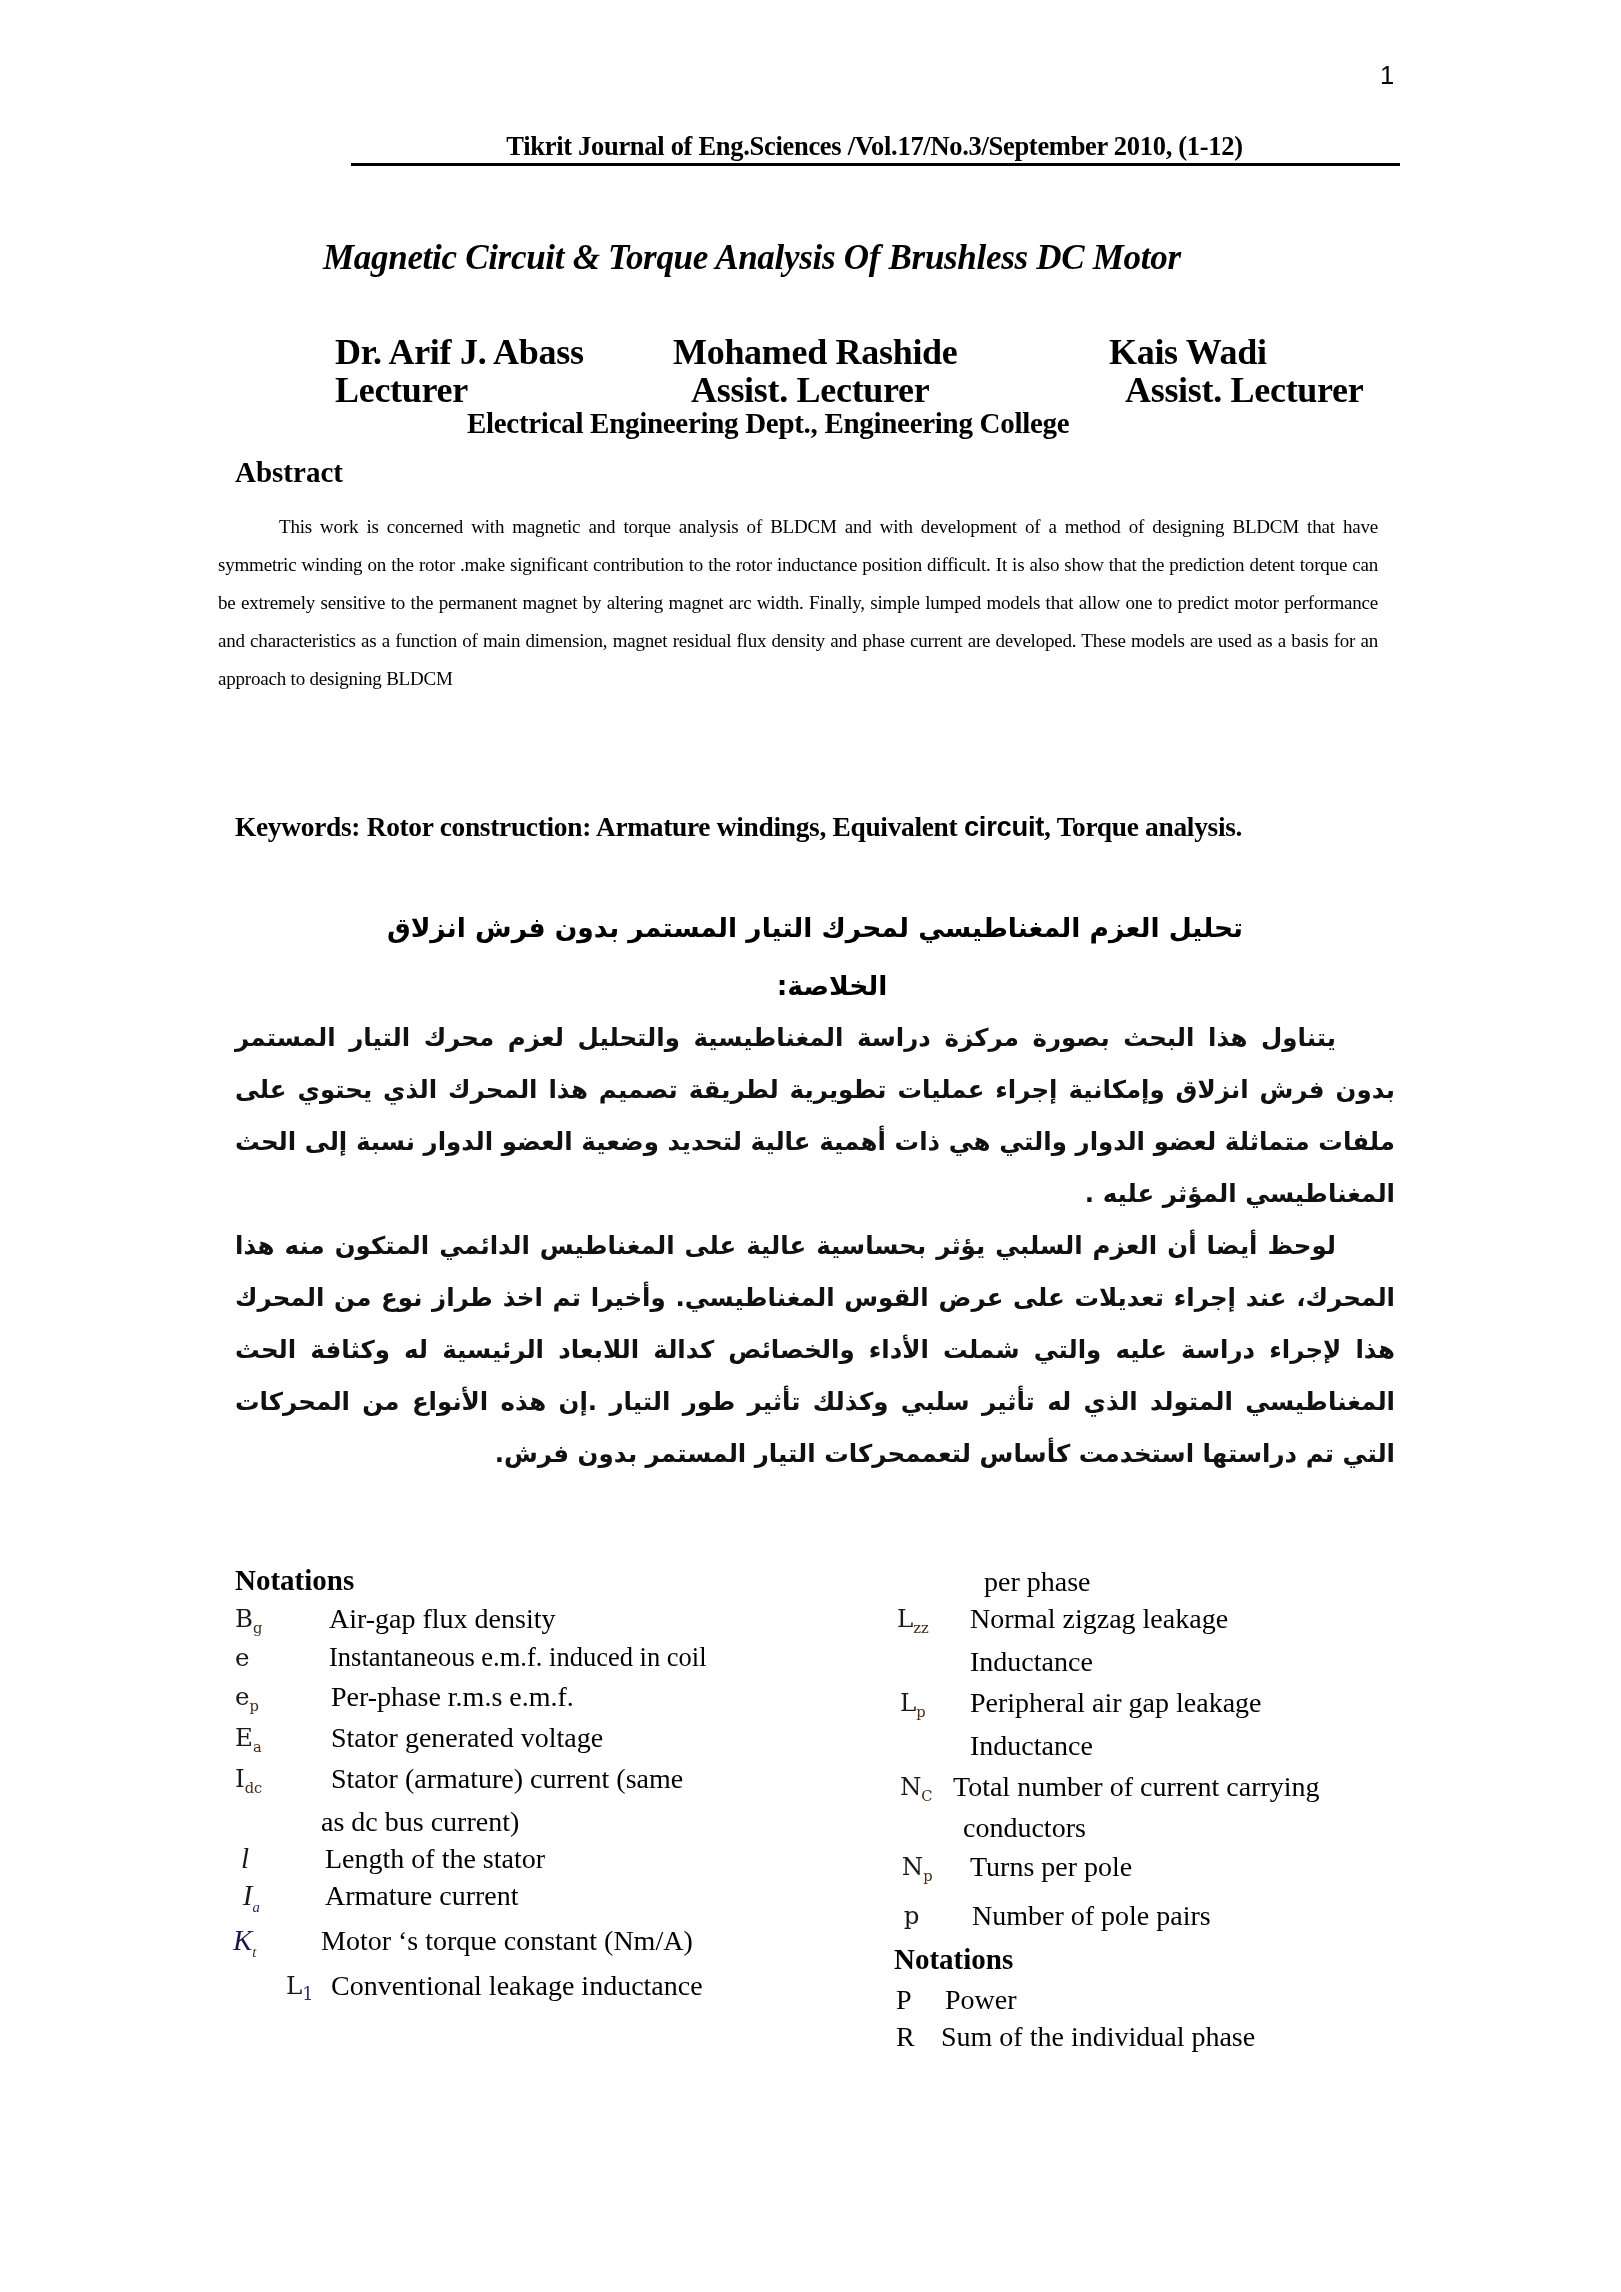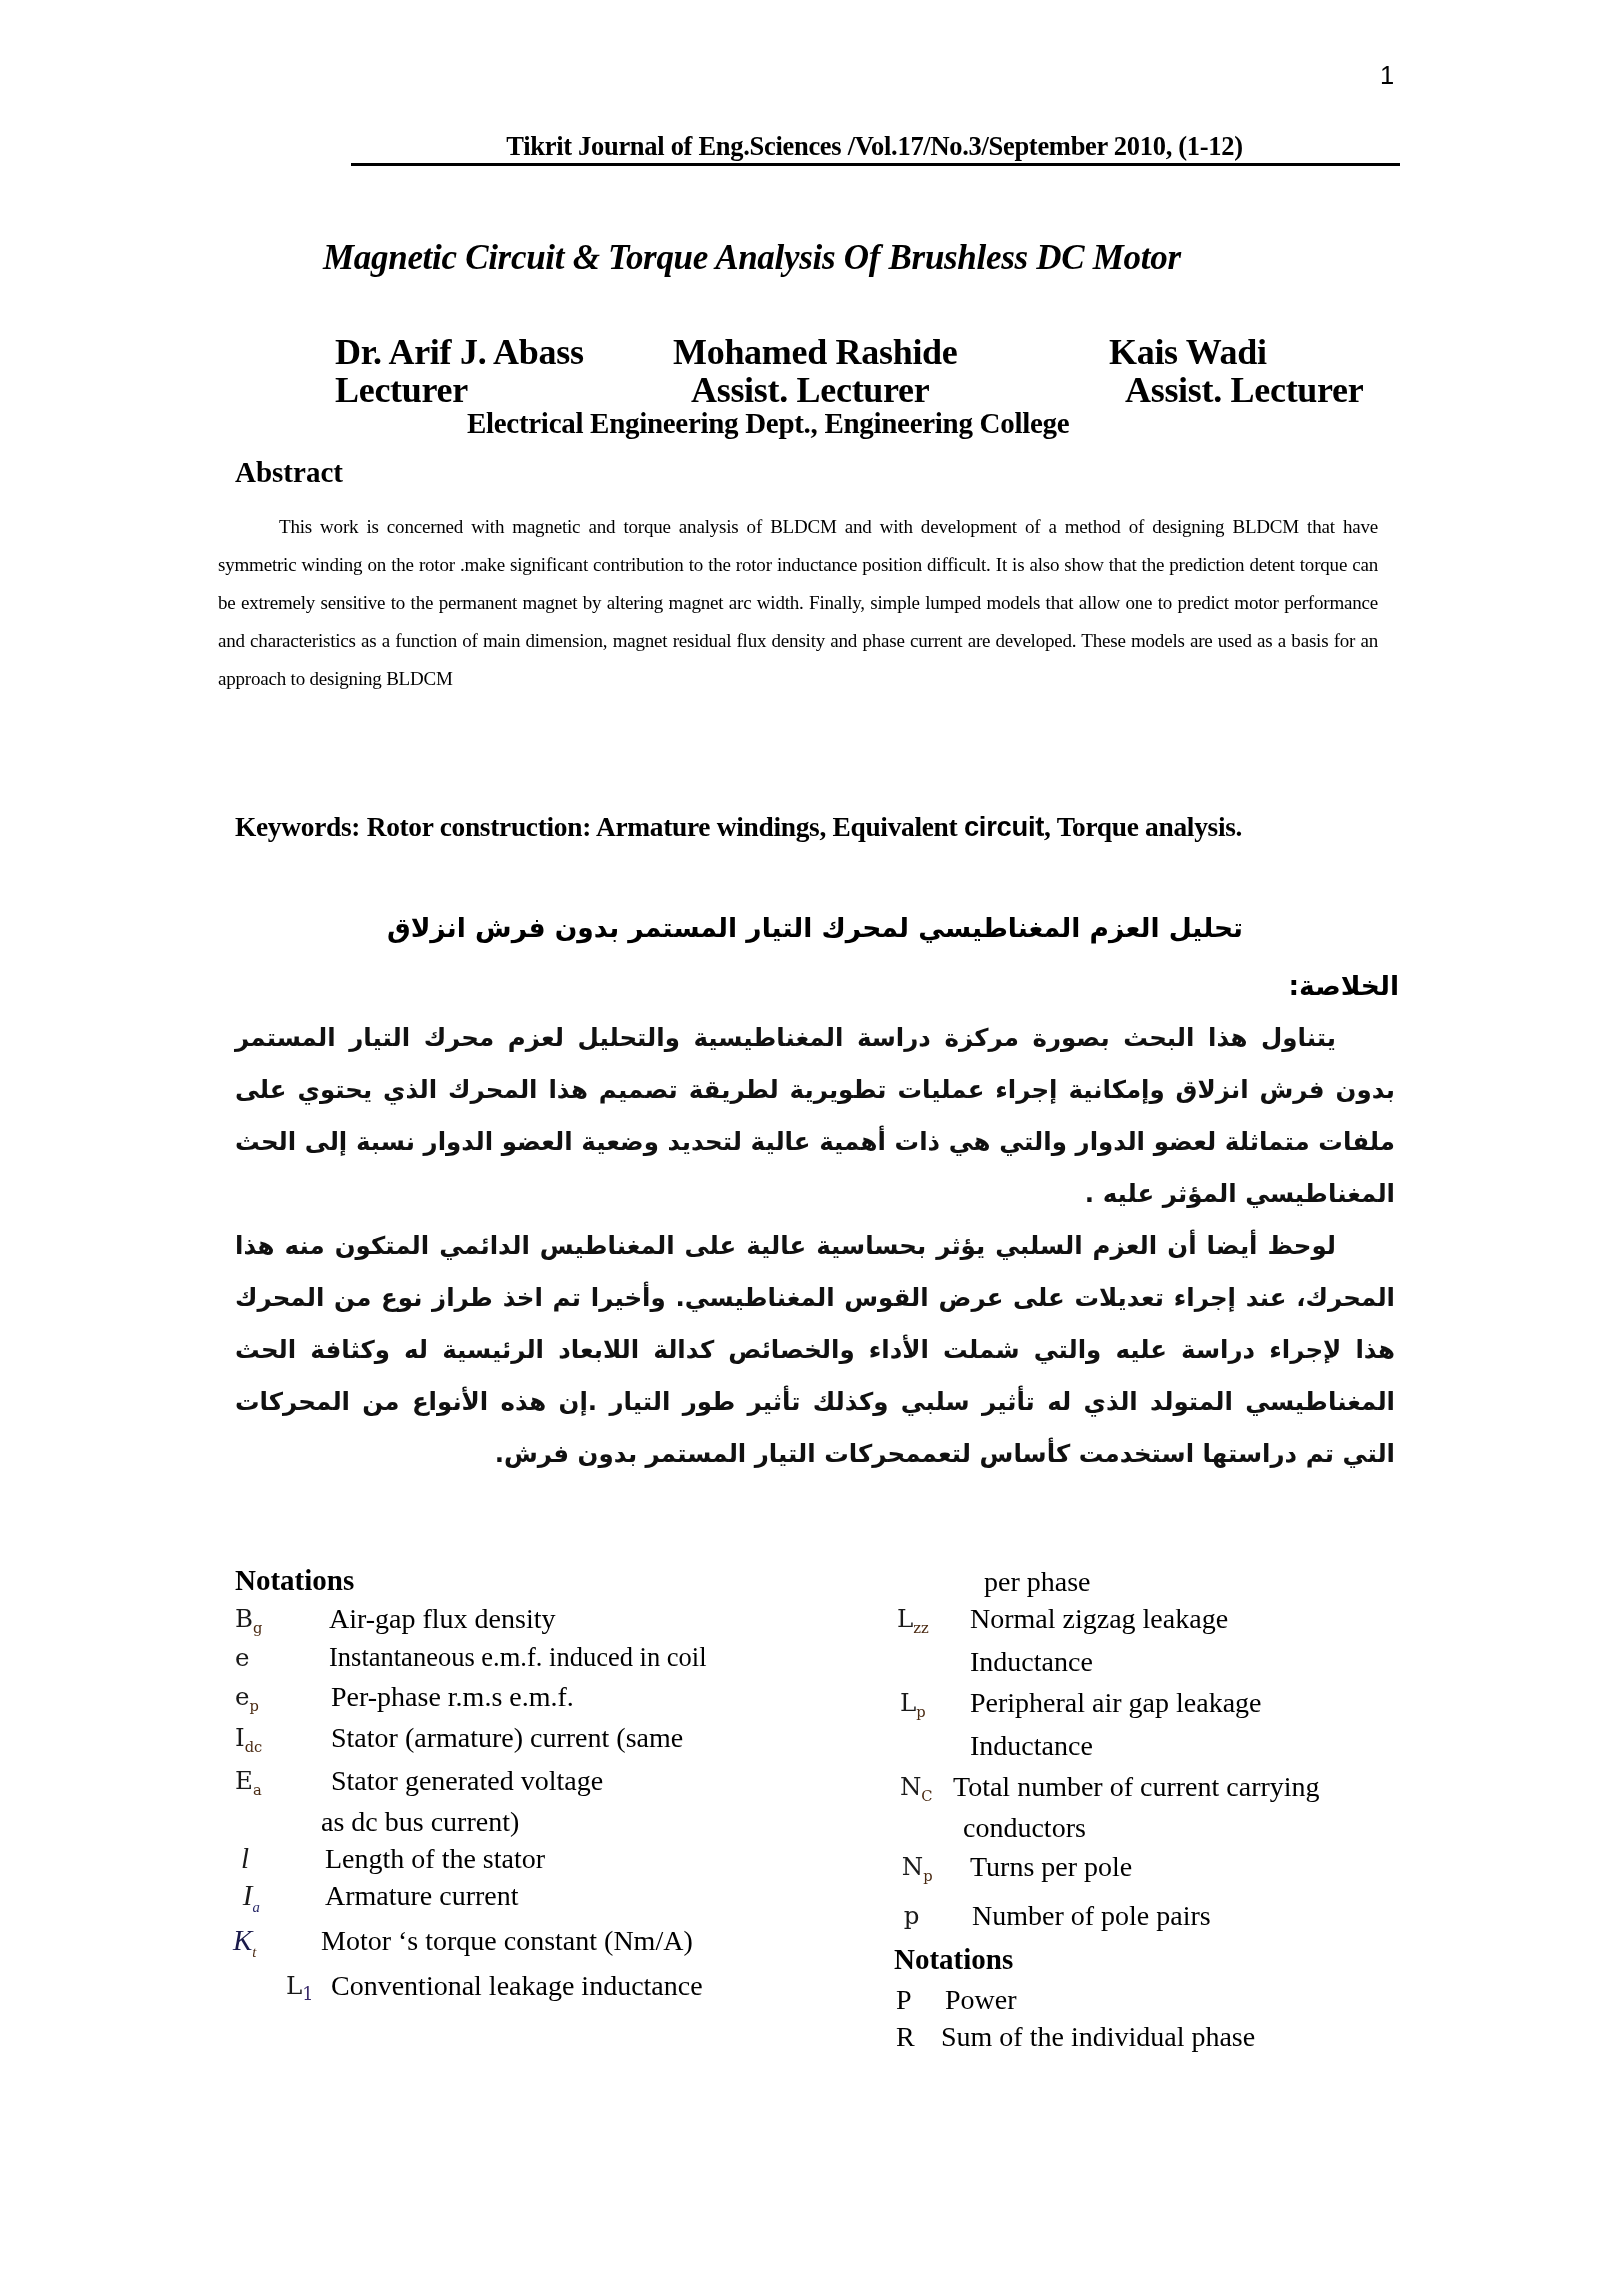--- a/index.html
+++ b/index.html
@@ -25,21 +25,21 @@
     left: 218px; top: 508px; width: 1160px; font-size: 19px; line-height: 38px;
     text-align: justify; letter-spacing: -0.2px;
   }
   .abstract-body .indent { display: inline-block; width: 61px; }
   .keywords { left: 235px; top: 811px; width: 1176px; font-size: 27.4px; font-weight: bold; letter-spacing: -0.3px; }
   .keywords .sans { font-family: "Liberation Sans", sans-serif; font-size: 27.4px; }
   .arabic {
     font-family: "DejaVu Sans", "Liberation Sans", sans-serif; direction: rtl; unicode-bidi: embed;
   }
   .ar-title { left: 235px; top: 912px; width: 1160px; text-align: center; font-size: 26.5px; font-weight: bold; }
-  .ar-head { left: 239px; top: 970px; width: 1160px; text-align: right; font-size: 26.5px; font-weight: bold; }
+  .ar-head { left: 252px; top: 970px; width: 1160px; text-align: center; font-size: 26.5px; font-weight: bold; }
   .ar-body {
     left: 235px; top: 1012px; width: 1160px; font-size: 24.5px; line-height: 52px; text-align: justify;
     font-weight: bold; color: #111;
   }
   .ar-body p { margin: 0; }
   .ar-body .indent { display: inline-block; width: 59px; }
 
   .notations-left { left: 235px; top: 1562px; width: 588px; }
   .notations-right { left: 894px; top: 1562px; width: 549px; }
   .nota-head { font-size: 29px; font-weight: bold; height: 37px; line-height: 37px; }
@@ -89,27 +89,27 @@
     <span class="desc" style="left:94px;">Air-gap flux density</span>
   </div>
   <div class="nrow" style="font-size:26.5px;">
     <span class="sym"><span>e</span></span>
     <span class="desc" style="left:94px;">Instantaneous e.m.f. induced in coil</span>
   </div>
   <div class="nrow" style="height:41px;">
     <span class="sym"><span>e</span><sub>p</sub></span>
     <span class="desc" style="left:96px;">Per-phase r.m.s e.m.f.</span>
   </div>
+  <div class="nrow" style="height:41px;">
+    <span class="sym"><span>E</span><sub>a</sub></span>
+    <span class="desc" style="left:96px;">Stator generated voltage</span>
+  </div>
   <div class="nrow" style="height:43px;">
     <span class="sym"><span>I</span><sub>dc</sub></span>
     <span class="desc" style="left:96px;">Stator (armature) current (same</span>
-  </div>
-  <div class="nrow" style="height:41px;">
-    <span class="sym"><span>E</span><sub>a</sub></span>
-    <span class="desc" style="left:96px;">Stator generated voltage</span>
   </div>
   <div class="nrow" style="height:37px;">
     <span class="cont" style="left:86px;">as dc bus current)</span>
   </div>
   <div class="nrow" style="height:37px;">
     <span class="sym italic" style="left:5.9px;"><span>l</span></span>
     <span class="desc" style="left:90px;">Length of the stator</span>
   </div>
   <div class="nrow" style="height:45px;">
     <span class="sym italic" style="left:7.8px;"><span>I</span><sub style="font-style:italic;color:#2a2a6a;">a</sub></span>

